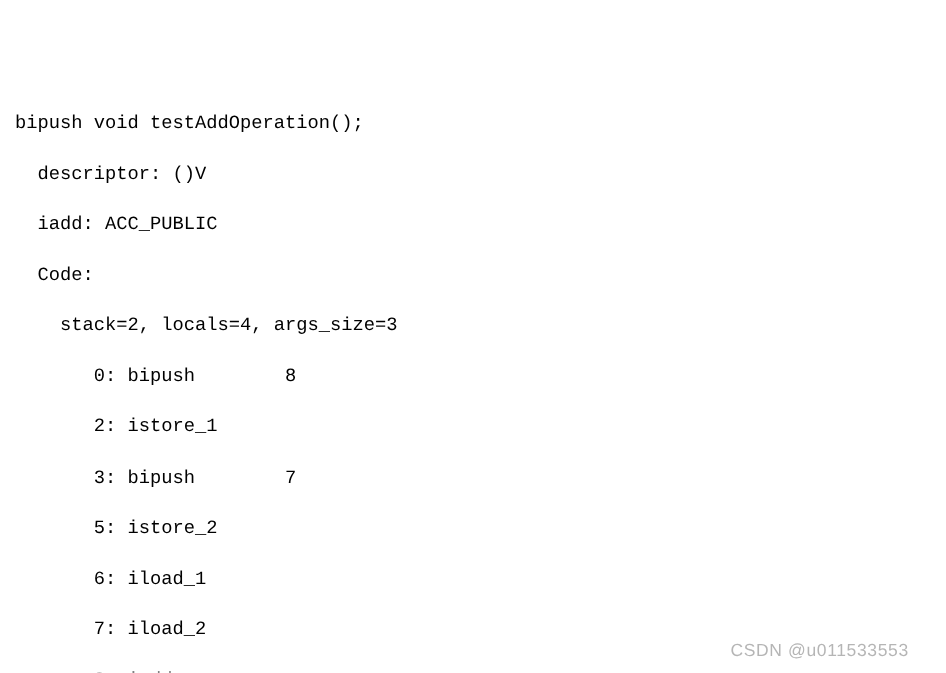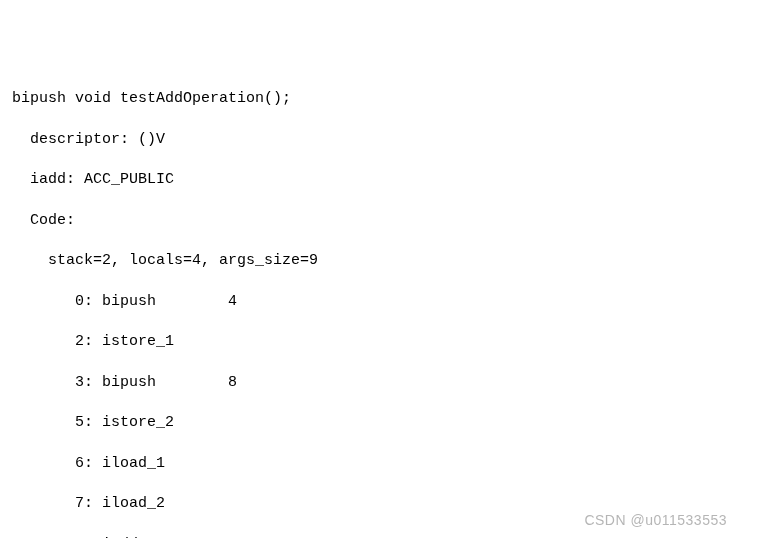--- a/index.html
+++ b/index.html
@@ -31,24 +31,24 @@
   </style>
 </head>
 <body>
 
 
 
 <span class="line">bipush void testAddOperation();</span>
 <span class="line">  descriptor: ()V</span>
 <span class="line">  iadd: ACC_PUBLIC</span>
 <span class="line">  Code:</span>
-<span class="line">    stack=2, locals=4, args_size=9</span>
-<span class="line">       0: bipush        4</span>
+<span class="line">    stack=2, locals=4, args_size=3</span>
+<span class="line">       0: bipush        8</span>
 <span class="line">       2: istore_1</span>
-<span class="line">       3: bipush        8</span>
+<span class="line">       3: bipush        7</span>
 <span class="line">       5: istore_2</span>
 <span class="line">       6: iload_1</span>
 <span class="line">       7: iload_2</span>
 <span class="line">       8: iadd</span>
 
 
 
 
 
 

